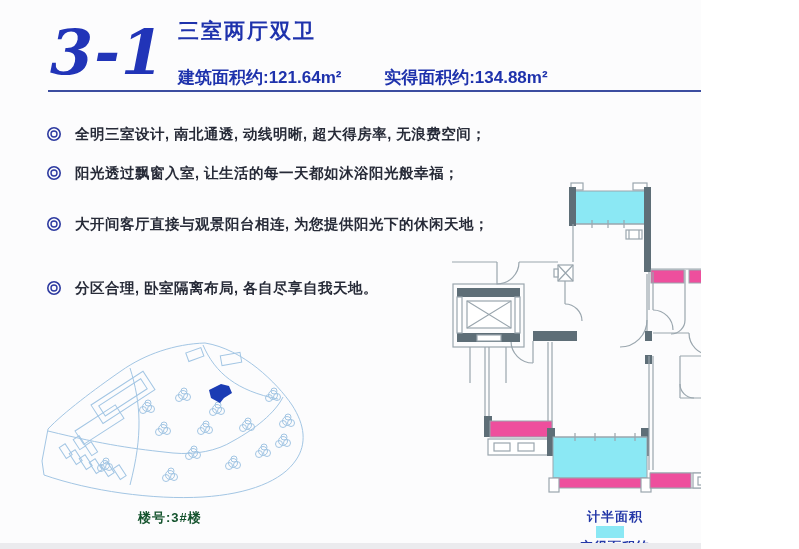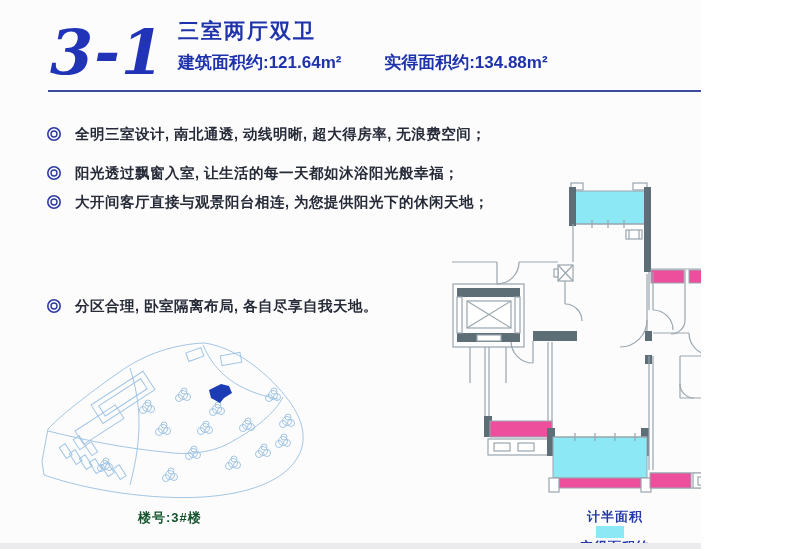--- a/index.html
+++ b/index.html
@@ -10,21 +10,21 @@
     --siteline:#a3c6e4; --sitehl:#1b3cb4; --border:#7e97b8;
   }
   .right-border{position:absolute;left:793px;top:0;width:3px;height:543px;background:var(--border);}
   .bottom-strip{position:absolute;left:0;top:543px;width:799px;height:6px;background:#ebebee;}
 
   
   .unit-code{position:absolute;left:50px;top:18px;font-family:"DejaVu Serif","Liberation Serif",serif;
              font-style:italic;font-weight:bold;font-size:62px;line-height:70px;color:#2134b8;letter-spacing:1px;}
   .head-block{position:absolute;left:178px;top:17px;color:var(--accent);}
   .head-title{font-size:21px;font-weight:bold;letter-spacing:2px;}
-  .head-areas{margin-top:6px;font-size:17px;font-weight:bold;text-align:center;}
+  .head-areas{margin-top:21px;font-size:17px;font-weight:bold;text-align:center;}
   .head-areas span{margin-right:38px;}
   .divider{position:absolute;left:48px;top:90px;width:694px;height:2px;background:#3c4da0;}
 
   
   .feat{position:absolute;left:46px;display:flex;align-items:center;gap:13px;height:20px;}
   .feat .txt{font-size:14.5px;font-weight:600;color:#272b38;letter-spacing:0.5px;white-space:nowrap;}
   .bullet{flex:0 0 auto;}
 
   
   .site-caption{position:absolute;left:138px;top:509px;font-size:13px;font-weight:bold;color:#14532d;letter-spacing:1px;}
@@ -63,28 +63,28 @@
       </svg>
     <span class="txt">全明三室设计, 南北通透, 动线明晰, 超大得房率, 无浪费空间；</span>
   </div>
   <div class="feat" style="top:163px">
     <svg class="bullet" width="16" height="16">
         <circle cx="8" cy="8" r="6.2" fill="none" stroke="#2d3aa0" stroke-width="1.6"></circle>
         <circle cx="8" cy="8" r="3" fill="none" stroke="#2d3aa0" stroke-width="1.4"></circle>
       </svg>
     <span class="txt">阳光透过飘窗入室, 让生活的每一天都如沐浴阳光般幸福；</span>
   </div>
-  <div class="feat" style="top:192px">
+  <div class="feat" style="top:214px">
     <svg class="bullet" width="16" height="16">
         <circle cx="8" cy="8" r="6.2" fill="none" stroke="#2d3aa0" stroke-width="1.6"></circle>
         <circle cx="8" cy="8" r="3" fill="none" stroke="#2d3aa0" stroke-width="1.4"></circle>
       </svg>
     <span class="txt">大开间客厅直接与观景阳台相连, 为您提供阳光下的休闲天地；</span>
   </div>
-  <div class="feat" style="top:296px">
+  <div class="feat" style="top:278px">
     <svg class="bullet" width="16" height="16">
         <circle cx="8" cy="8" r="6.2" fill="none" stroke="#2d3aa0" stroke-width="1.6"></circle>
         <circle cx="8" cy="8" r="3" fill="none" stroke="#2d3aa0" stroke-width="1.4"></circle>
       </svg>
     <span class="txt">分区合理, 卧室隔离布局, 各自尽享自我天地。</span>
   </div>
 
   <svg class="sp" width="290" height="175" viewBox="0 0 290 175">
     <defs>
       <g id="tr">

